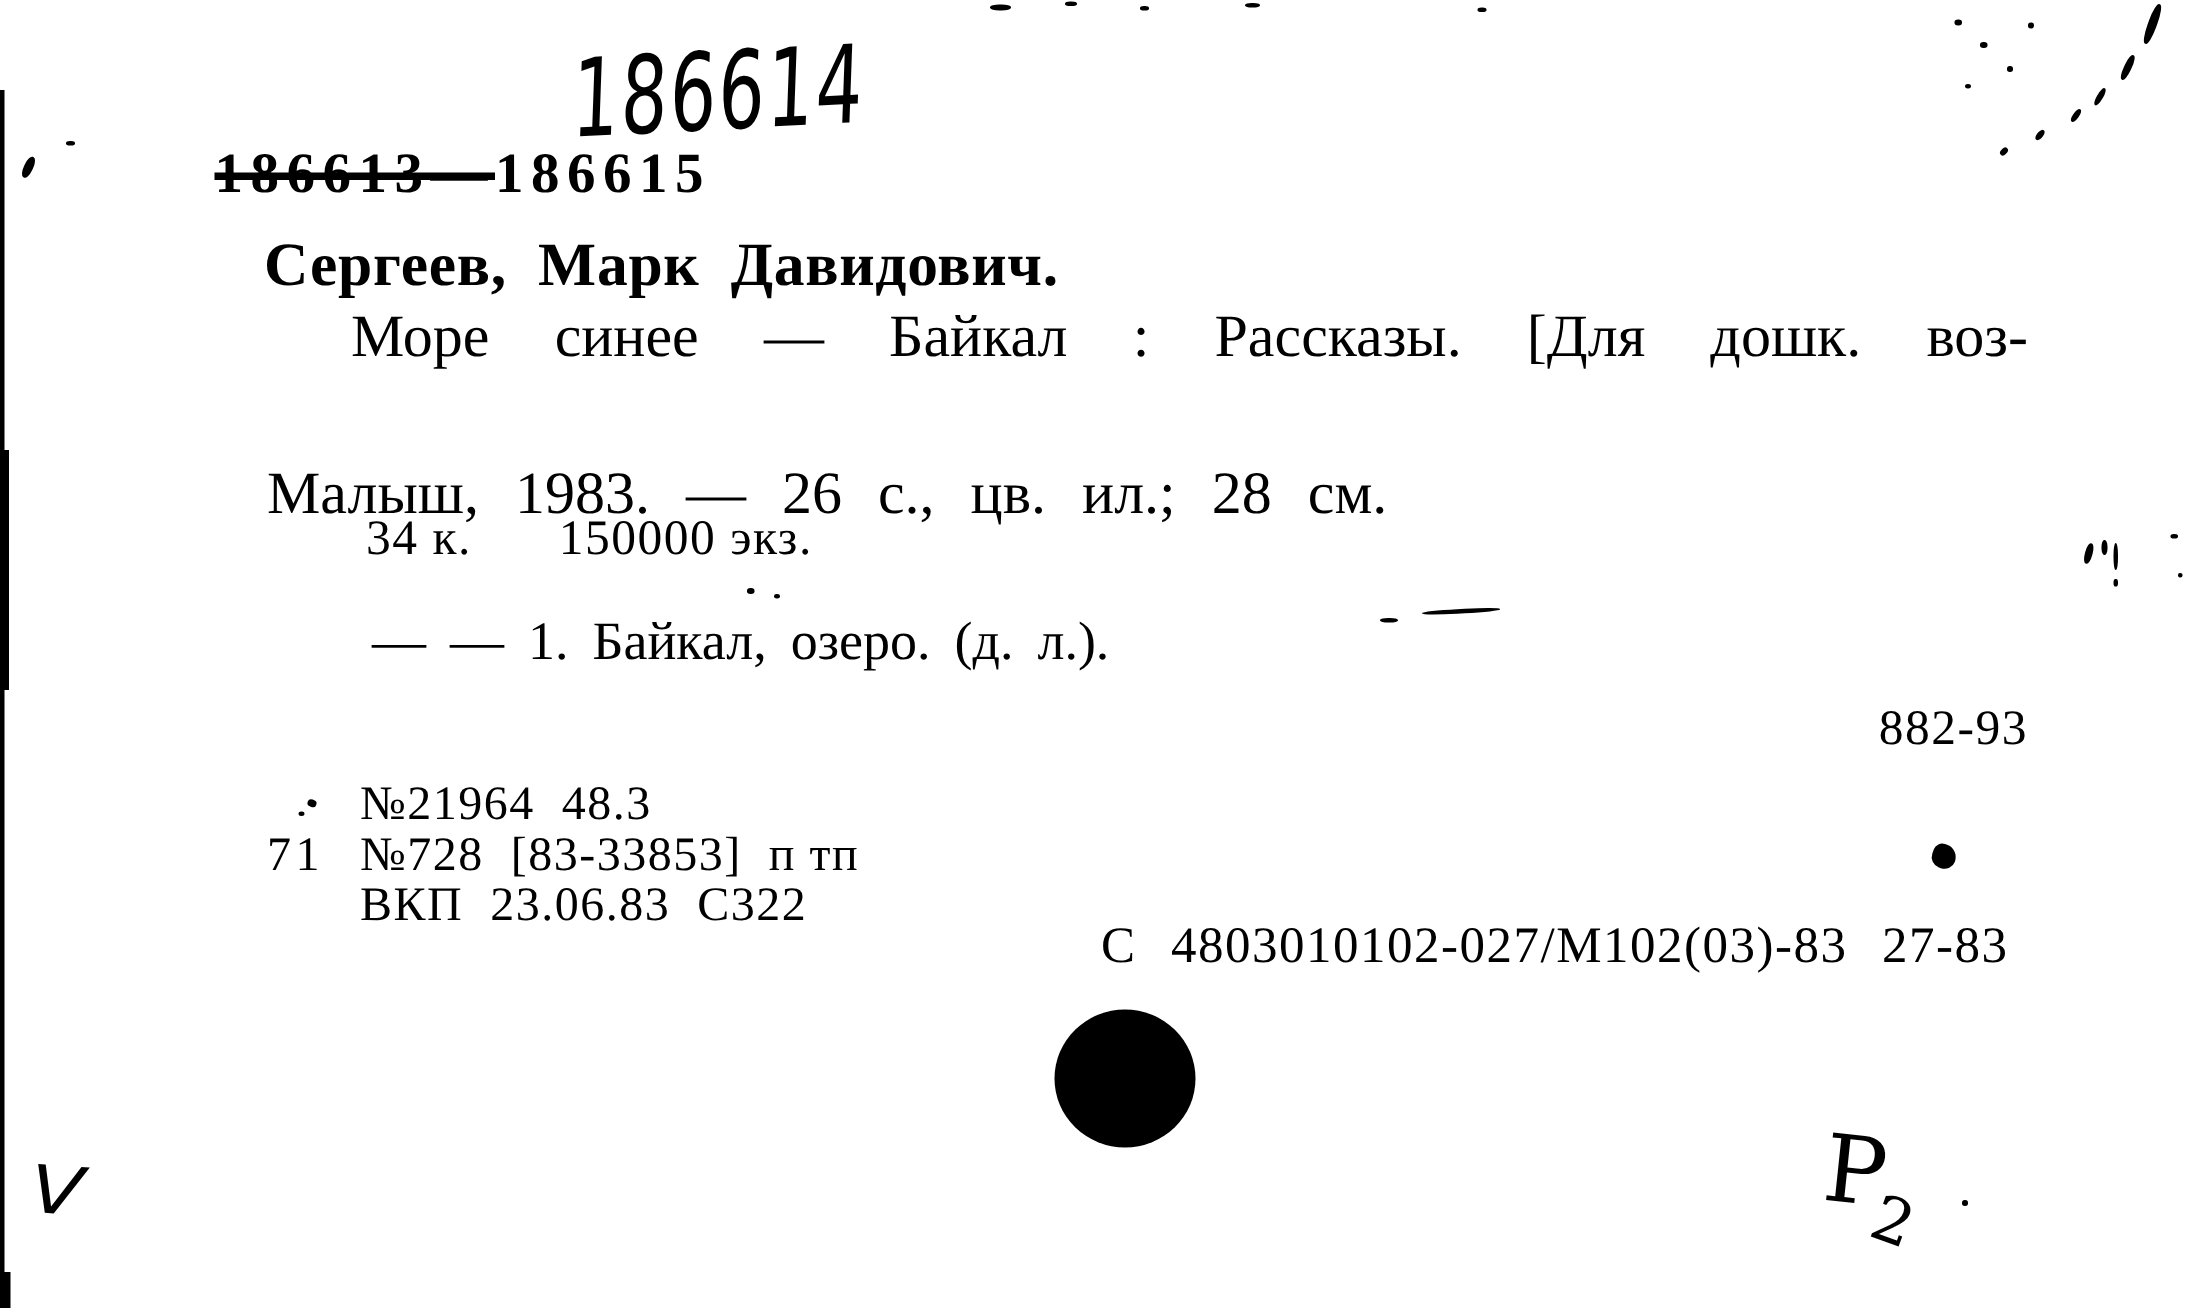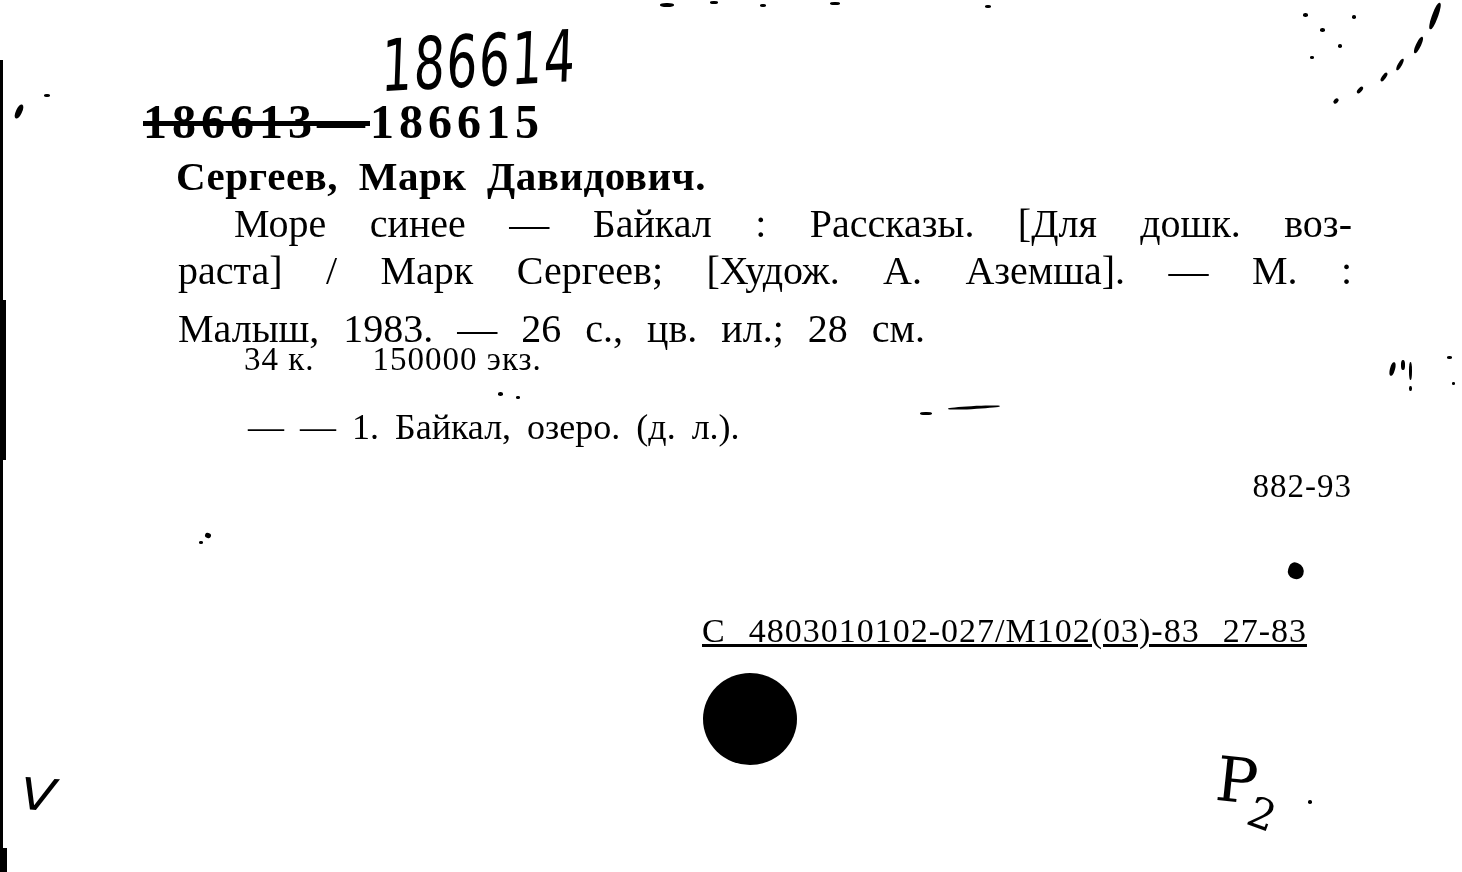--- a/index.html
+++ b/index.html
@@ -19,21 +19,21 @@
     font-family:"DejaVu Sans", sans-serif;
     font-size:72px;
     letter-spacing:2px;
     transform:scaleX(0.68) rotate(-2deg) skewX(-5deg);
     transform-origin:left top;
     white-space:nowrap;
   }
   
   .typed-range{
     left:143px;top:94px;
-    font-size:48px;font-weight:bold;letter-spacing:5px;
+    font-size:38px;font-weight:bold;letter-spacing:5px;
     white-space:nowrap;
   }
   .struck{text-decoration:line-through;text-decoration-thickness:5px;}
   
   .heading{
     left:176px;top:152px;
     font-size:41px;font-weight:bold;
     letter-spacing:0.5px;word-spacing:10px;white-space:nowrap;
   }
   .tline{left:178px;width:1174px;box-sizing:border-box;font-size:40px;}
@@ -42,21 +42,21 @@
   .t2{top:247px;}
   .t3{top:305px;word-spacing:14px;white-space:nowrap;}
   .price-row{left:244px;top:341px;font-size:33px;letter-spacing:1px;white-space:nowrap;}
   .price-row .gap{display:inline-block;width:58px;}
   .subject{left:248px;top:406px;font-size:36px;word-spacing:7px;white-space:nowrap;}
   .udc{left:178px;top:468px;width:1174px;text-align:right;font-size:33px;letter-spacing:1px;}
   .registry{left:178px;top:519px;font-size:32px;letter-spacing:1px;line-height:33.5px;}
   .registry .row{white-space:pre;}
   .registry .ind{padding-left:62px;}
   .registry .pfx{display:inline-block;width:62px;letter-spacing:3px;}
-  .catcode{left:702px;top:612px;font-size:34px;letter-spacing:1px;word-spacing:2px;white-space:pre;text-decoration:underline;}
+  .catcode{left:734px;top:612px;font-size:34px;letter-spacing:1px;word-spacing:2px;white-space:pre;}
   
   .punch{left:703px;top:673px;width:94px;height:92px;border-radius:50%;background:#000;}
   
   .pmark{left:1215px;top:745px;transform:rotate(6deg);white-space:nowrap;}
   .pmark .p{font-family:"DejaVu Serif", serif;font-size:62px;}
   .pmark .s{font-family:"DejaVu Serif", serif;font-size:42px;vertical-align:-24px;margin-left:-6px;display:inline-block;transform:rotate(14deg);}
   
   .vmark{
     left:22px;top:768px;
     font-family:"DejaVu Sans", sans-serif;font-style:italic;
@@ -109,31 +109,35 @@
 
   <div class="abs hand-num">186614</div>
 
   <div class="abs typed-range">
     <span class="struck">186613—</span><span>186615</span>
   </div>
 
   <div class="abs heading">Сергеев, Марк Давидович.</div>
 
   <div class="abs tline just t1">Море синее — Байкал : Рассказы. [Для дошк. воз-</div>
-  <div class="abs tline just t2">раста] / Марк Сергеев; [Худож. А. Аземша]. — М. :</div>
   <div class="abs tline t3">Малыш, 1983. — 26 с., цв. ил.; 28 см.</div>
 
   <div class="abs price-row">
     <span>34 к.</span><span class="gap"></span><span>150000 экз.</span>
   </div>
 
   <div class="abs subject">— — 1. Байкал, озеро. (д. л.).</div>
 
   <div class="abs udc">882-93</div>
 
+  <div class="abs registry">
+    <div class="row ind">№21964  48.3</div>
+    <div class="row"><span class="pfx">71</span><span>№728  [83-33853]  п тп</span></div>
+    <div class="row ind">ВКП  23.06.83  С322</div>
+  </div>
 
   <div class="abs catcode">С  4803010102-027/М102(03)-83  27-83</div>
 
   <div class="abs punch"></div>
 
   <div class="abs pmark">
     <span class="p">Р</span><span class="s">2</span>
   </div>
 
   <div class="abs vmark">V</div>

